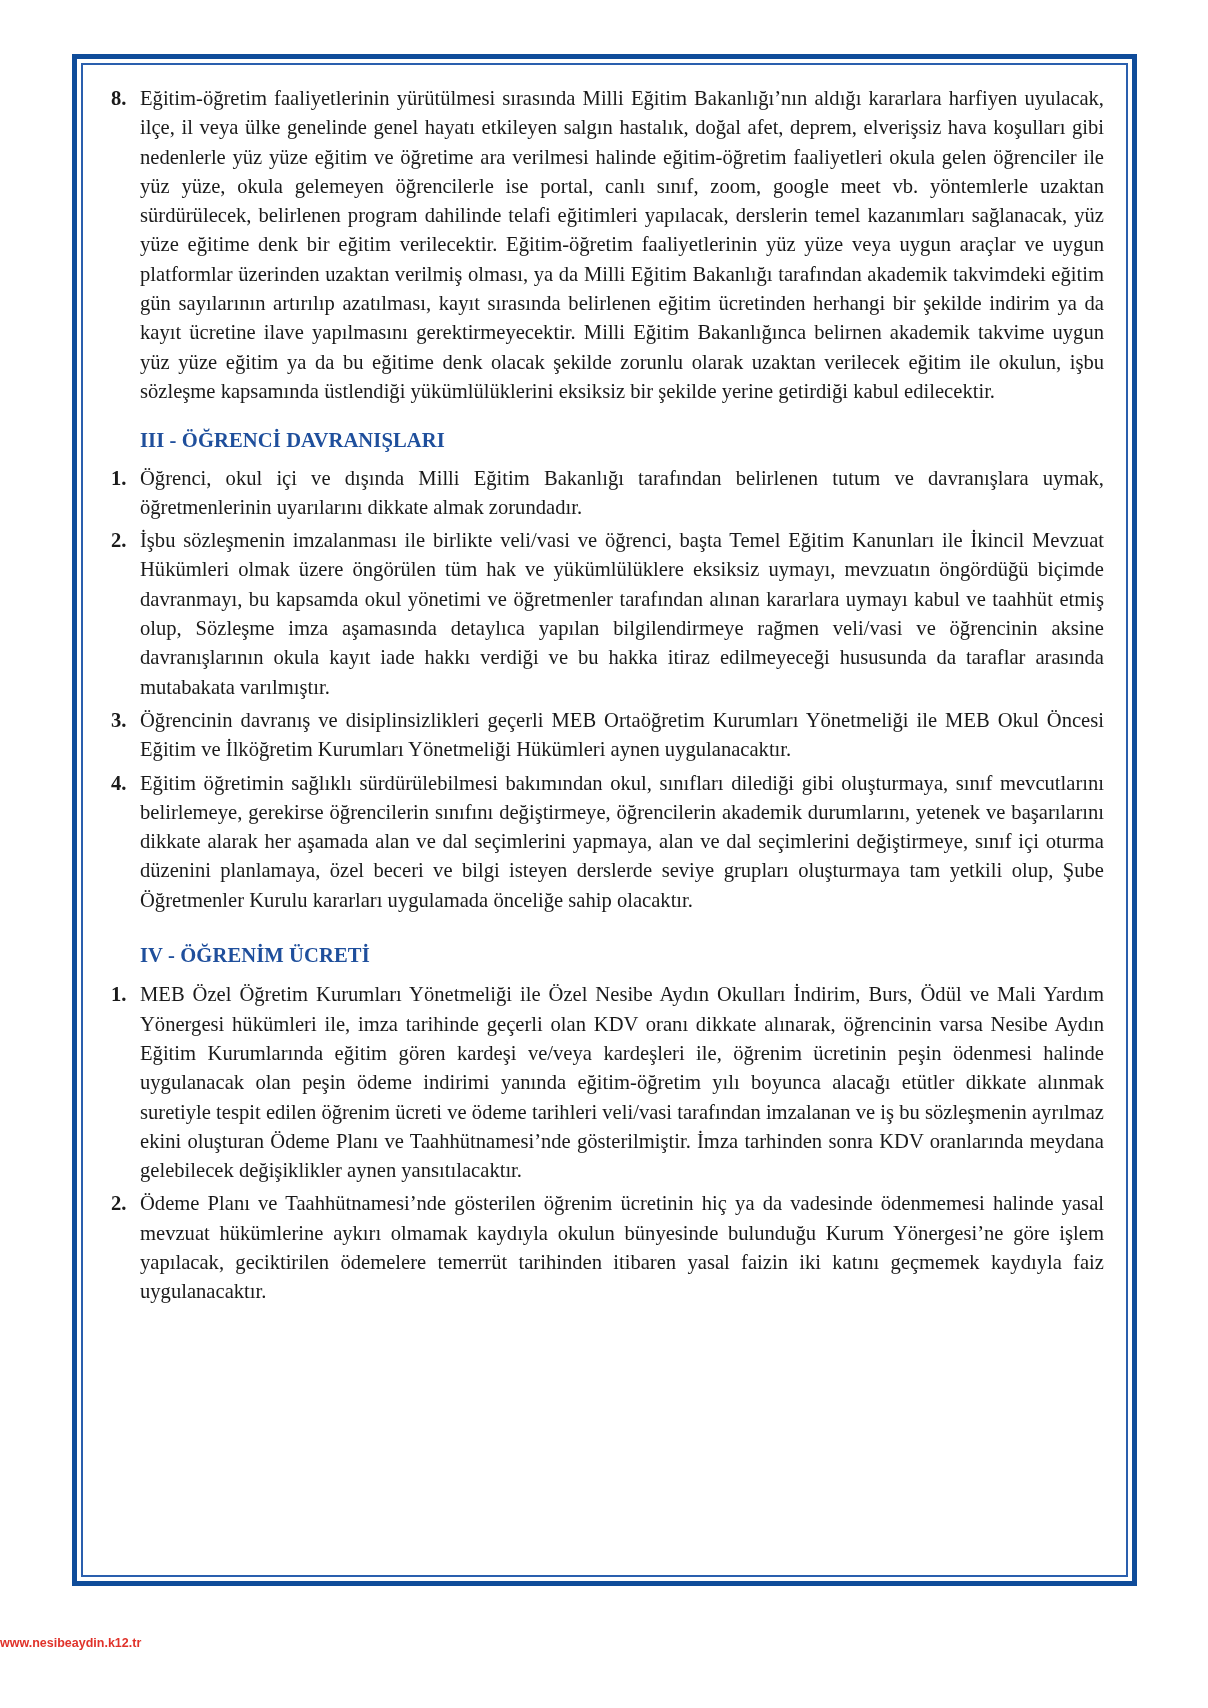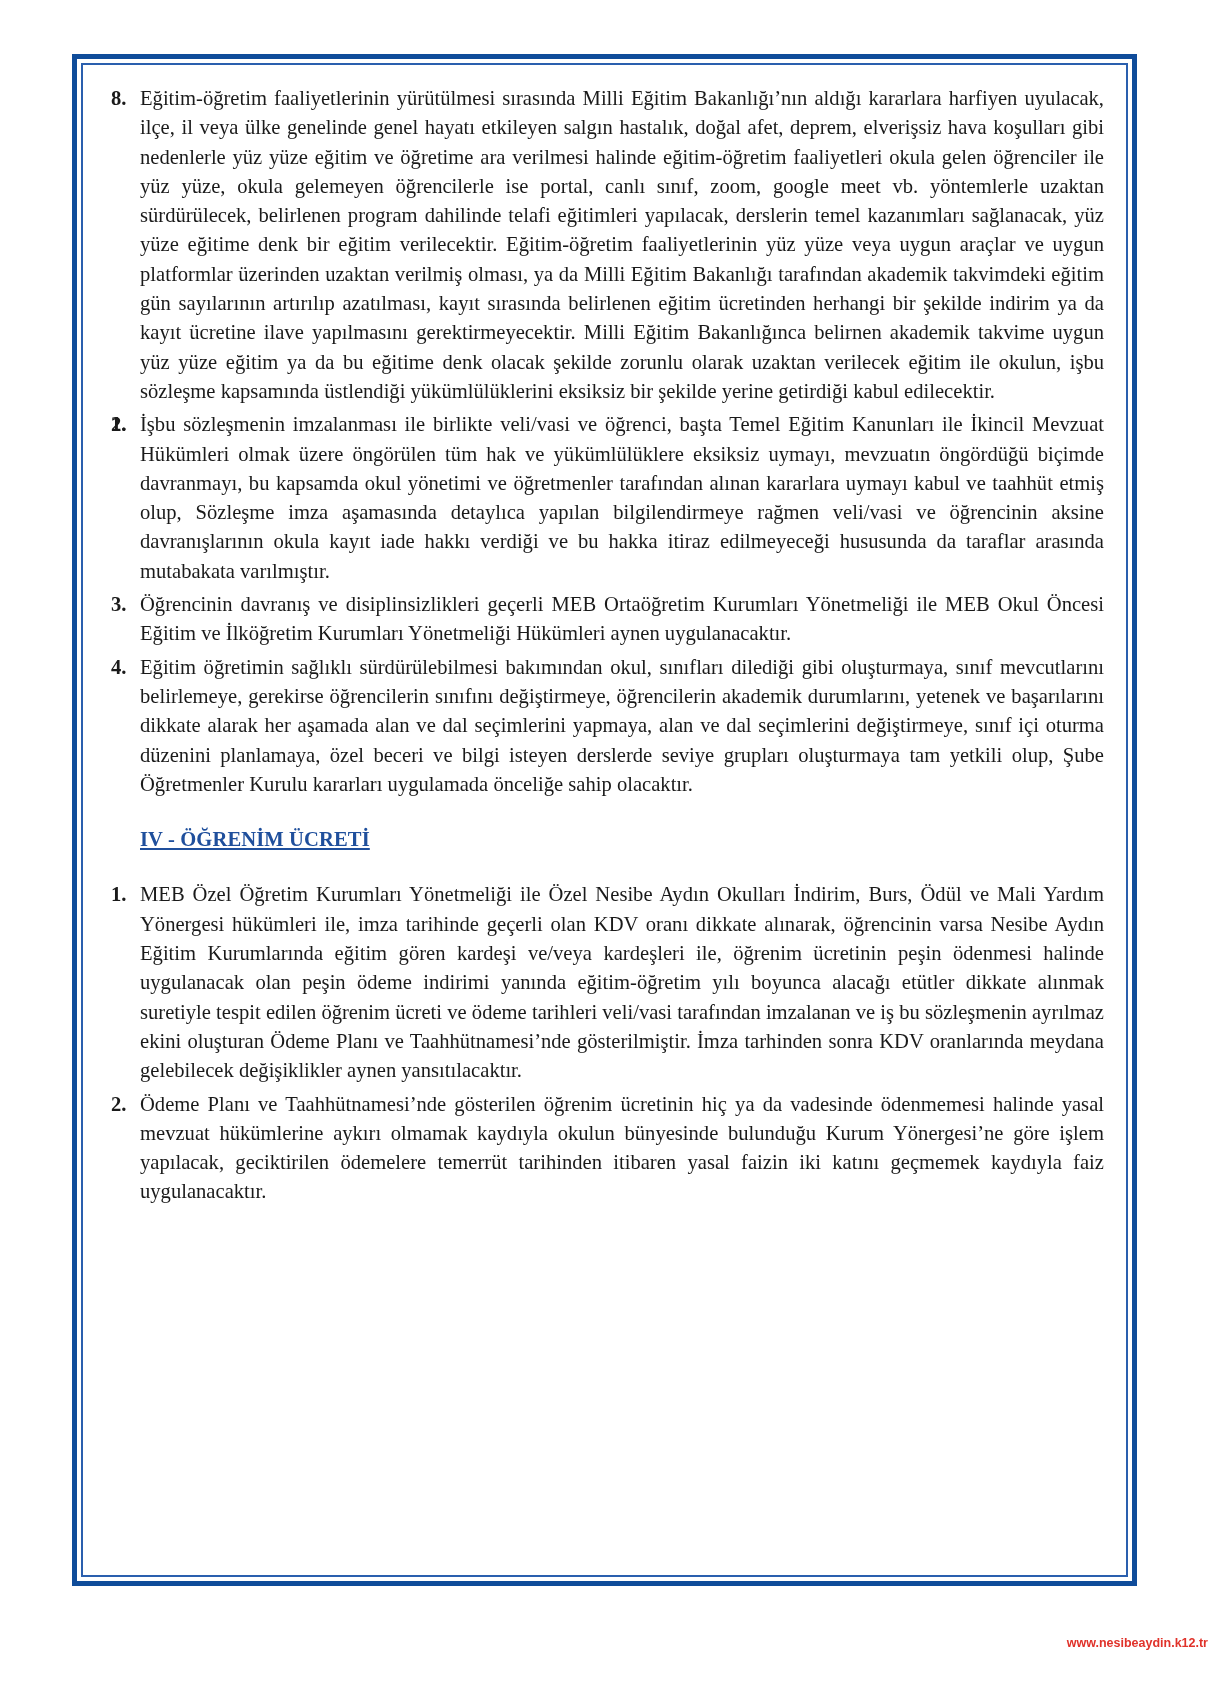--- a/index.html
+++ b/index.html
@@ -38,46 +38,48 @@
     font-weight: bold;
   }
   .section-title {
     font-family: "Liberation Serif", serif;
     font-weight: bold;
     color: #1f4f9c;
     font-size: 20.6px;
     margin: 20px 0 8px 29px;
     letter-spacing: 0.1px;
   }
-  .section-title.iv { margin-top: 26px; margin-bottom: 26px; text-decoration: underline; }
+  .section-title.iv { margin-top: 26px; margin-bottom: 10px; }
   .footer-link {
     position: absolute;
     left: 0; right: 0; top: 1636px;
-    text-align: right;
+    text-align: left;
     font-family: "Liberation Sans", sans-serif;
     font-weight: bold;
     font-size: 12.5px;
     color: #e0322a;
   }
 </style>
 </head>
 <body>
 
 <div class="frame-outer">
   <div class="frame-inner">
     <div class="content">
 
       <div class="item">
         <span class="num">8.</span>
         <span>Eğitim-öğretim faaliyetlerinin yürütülmesi sırasında Milli Eğitim Bakanlığı’nın aldığı kararlara harfiyen uyulacak, ilçe, il veya ülke genelinde genel hayatı etkileyen salgın hastalık, doğal afet, deprem, elverişsiz hava koşulları gibi nedenlerle yüz yüze eğitim ve öğretime ara verilmesi halinde eğitim-öğretim faaliyetleri okula gelen öğrenciler ile yüz yüze, okula gelemeyen öğrencilerle ise portal, canlı sınıf, zoom, google meet vb. yöntemlerle uzaktan sürdürülecek, belirlenen program dahilinde telafi eğitimleri yapılacak, derslerin temel kazanımları sağlanacak, yüz yüze eğitime denk bir eğitim verilecektir. Eğitim-öğretim faaliyetlerinin yüz yüze veya uygun araçlar ve uygun platformlar üzerinden uzaktan verilmiş olması, ya da Milli Eğitim Bakanlığı tarafından akademik takvimdeki eğitim gün sayılarının artırılıp azatılması, kayıt sırasında belirlenen eğitim ücretinden herhangi bir şekilde indirim ya da kayıt ücretine ilave yapılmasını gerektirmeyecektir. Milli Eğitim Bakanlığınca belirnen akademik takvime uygun yüz yüze eğitim ya da bu eğitime denk olacak şekilde zorunlu olarak uzaktan verilecek eğitim ile okulun, işbu sözleşme kapsamında üstlendiği yükümlülüklerini eksiksiz bir şekilde yerine getirdiği kabul edilecektir.</span>
       </div>
 
+      <div class="section-title">III - ÖĞRENCİ DAVRANIŞLARI</div>
 
       <div class="item">
         <span class="num">1.</span>
+        <span>Öğrenci, okul içi ve dışında Milli Eğitim Bakanlığı tarafından belirlenen tutum ve davranışlara uymak, öğretmenlerinin uyarılarını dikkate almak zorundadır.</span>
       </div>
       <div class="item">
         <span class="num">2.</span>
         <span>İşbu sözleşmenin imzalanması ile birlikte veli/vasi ve öğrenci, başta Temel Eğitim Kanunları ile İkincil Mevzuat Hükümleri olmak üzere öngörülen tüm hak ve yükümlülüklere eksiksiz uymayı, mevzuatın öngördüğü biçimde davranmayı, bu kapsamda okul yönetimi ve öğretmenler tarafından alınan kararlara uymayı kabul ve taahhüt etmiş olup, Sözleşme imza aşamasında detaylıca yapılan bilgilendirmeye rağmen veli/vasi ve öğrencinin aksine davranışlarının okula kayıt iade hakkı verdiği ve bu hakka itiraz edilmeyeceği hususunda da taraflar arasında mutabakata varılmıştır.</span>
       </div>
       <div class="item">
         <span class="num">3.</span>
         <span>Öğrencinin davranış ve disiplinsizlikleri geçerli MEB Ortaöğretim Kurumları Yönetmeliği ile MEB Okul Öncesi Eğitim ve İlköğretim Kurumları Yönetmeliği Hükümleri aynen uygulanacaktır.</span>
       </div>
       <div class="item">

